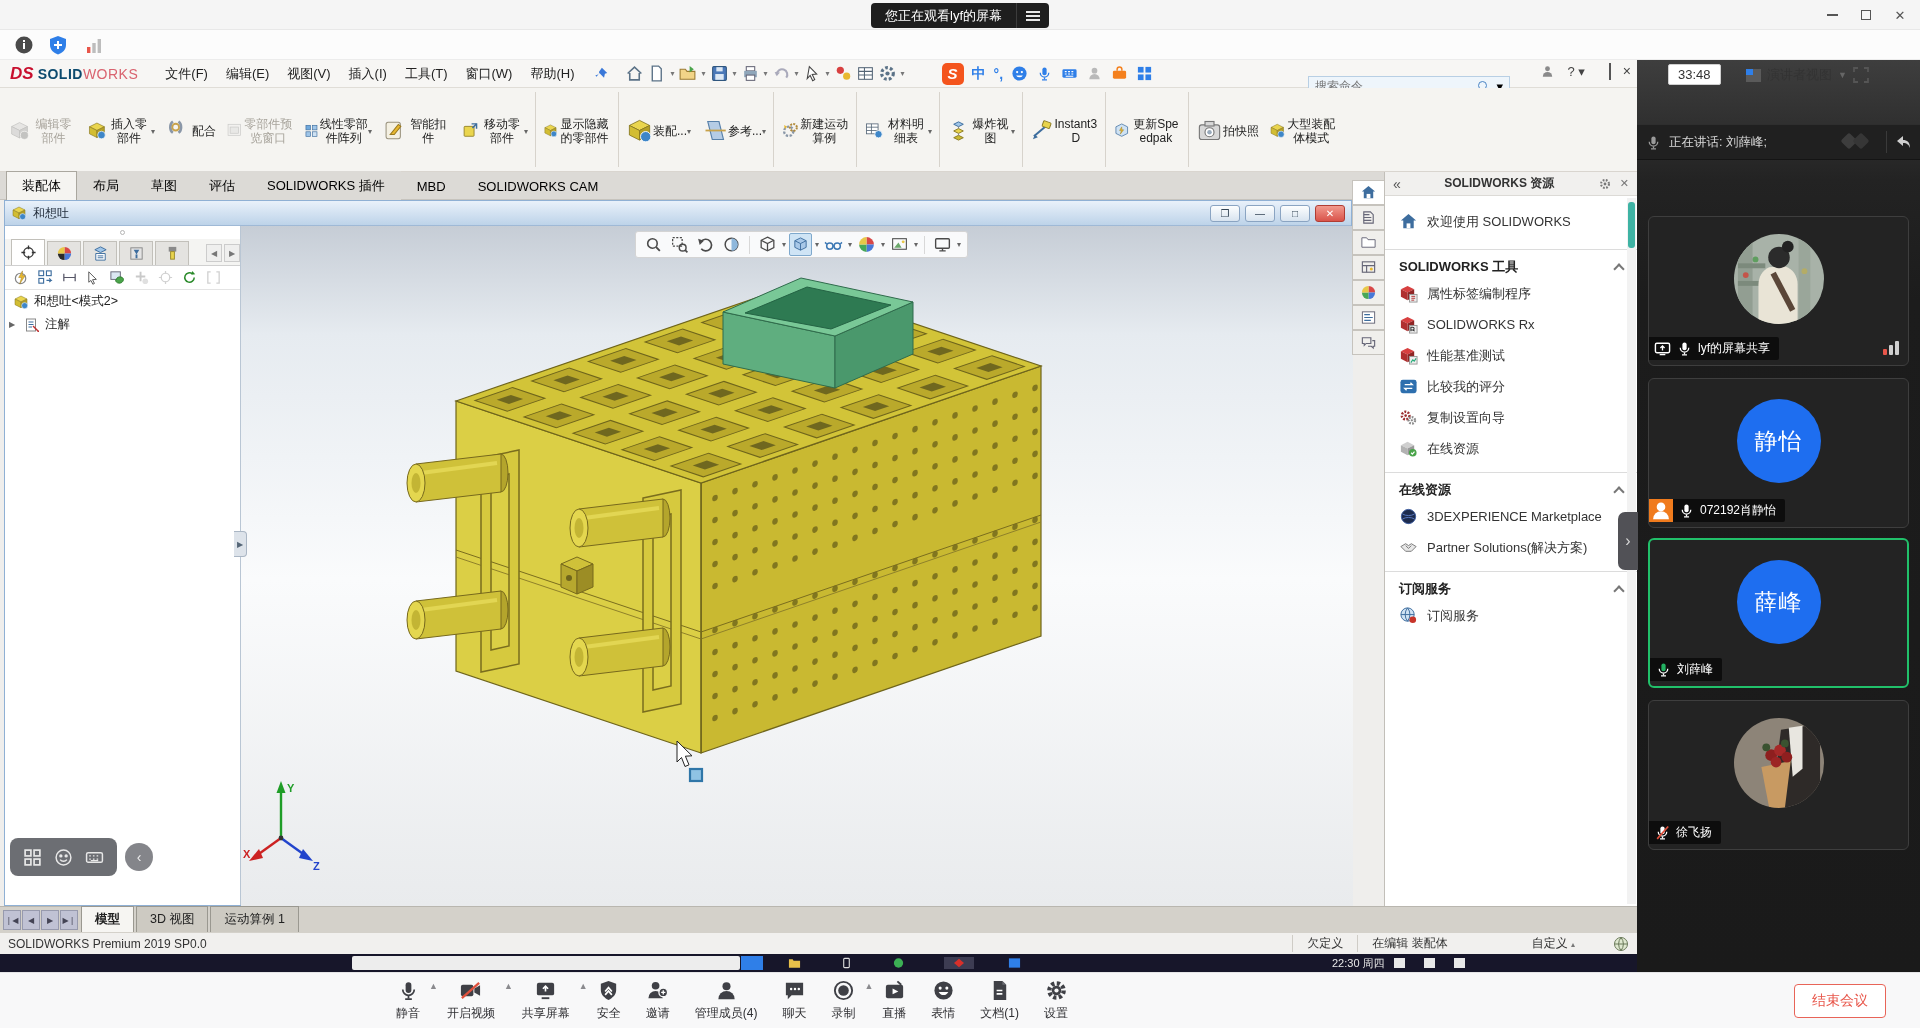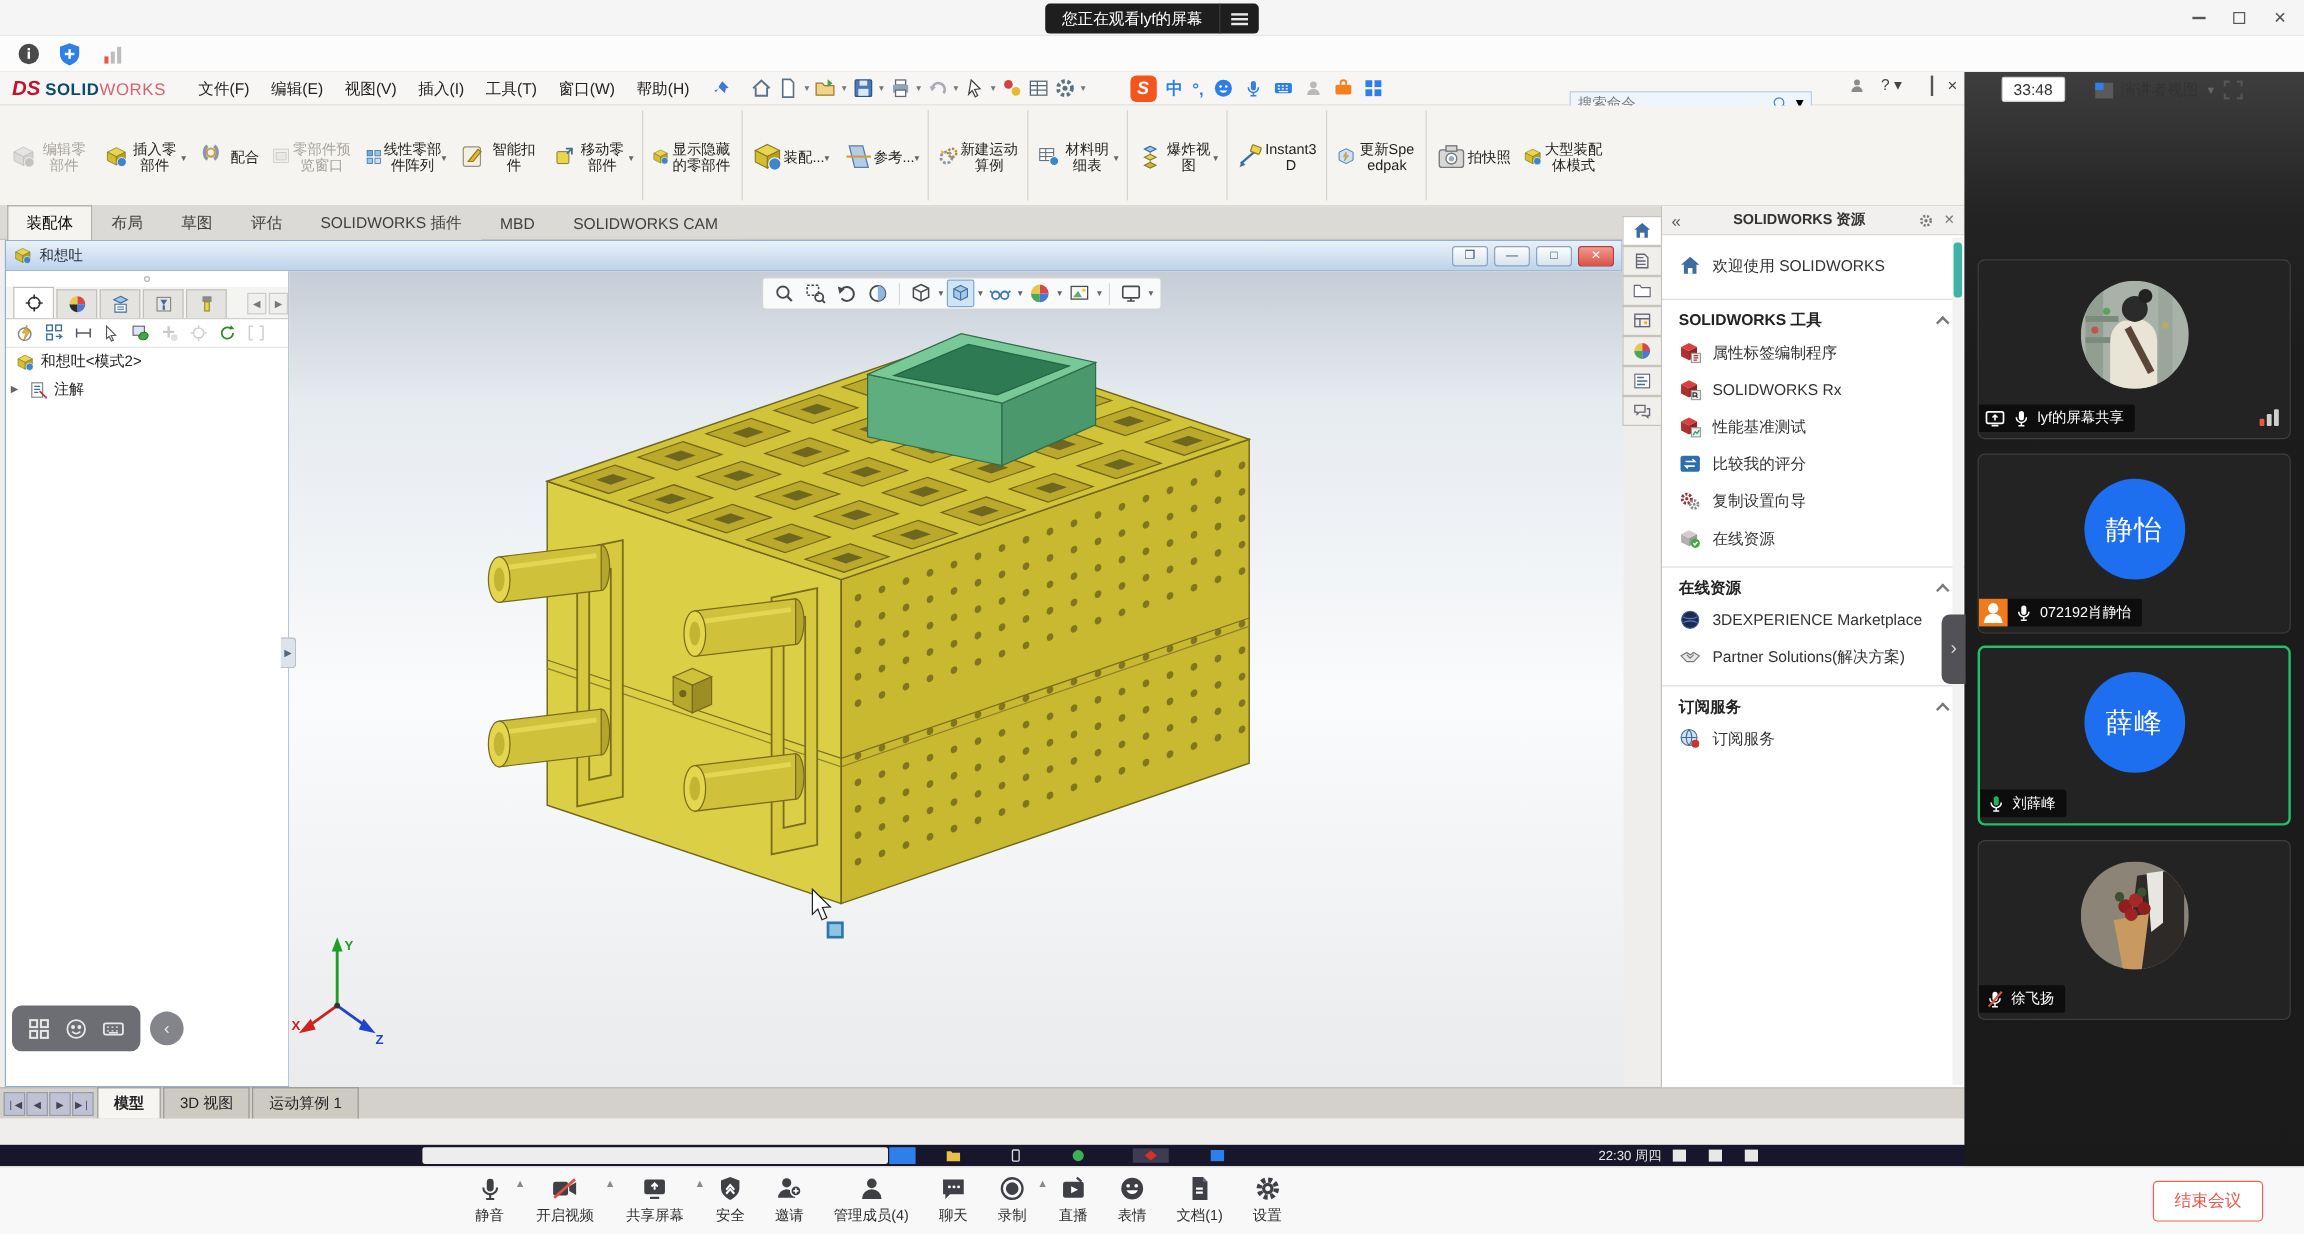--- a/index.html
+++ b/index.html
@@ -51,21 +51,21 @@
 #cmdbar{position:absolute;left:0;top:28px;width:1637px;height:84px;background:#f5f4f1;border-bottom:1px solid #d9d5cf;display:flex;align-items:stretch;padding-left:4px}
 .cmdbtn{display:flex;align-items:center;justify-content:flex-start;padding:5px 5px 2px;max-width:78px;min-width:52px;text-align:center;font-size:12px;line-height:14px;color:#222}
 .cmdbtn .ci{width:27px;height:27px;margin-bottom:2px}
 .cmdbtn .cl{word-break:break-all}
 .cmdbtn .cc{font-size:8px;color:#666;margin-top:1px}
 .cmdbtn.dis{color:#a8a49c}
 .cmdbtn.dis .ci{opacity:.4;filter:grayscale(1)}
 .cmdsep{width:1px;background:#d7d3cc;margin:4px 2px}
 
 #tabstrip{position:absolute;left:0;top:112px;width:1384px;height:28px;background:#dcdad6;border-bottom:1px solid #c6c3bd;display:flex;align-items:center;padding-left:6px}
-.rtab{padding:5px 15px;font-size:13px;color:#404040;background:#dcdad6;border:1px solid transparent;border-bottom:none}
+.rtab{padding:5px 15px;font-size:13px;color:#000000;background:#dcdad6;border:1px solid transparent;border-bottom:none}
 .rtab.active{background:#f5f4f1;border-color:#aaa79f;color:#000}
 
 #taskpane{position:absolute;left:1384px;top:112px;width:253px;height:734px;background:#fff;border-left:1px solid #c2bfb9;z-index:5}
 #tp-head{height:24px;background:#f1f0ee;border-bottom:1px solid #dcdad6;display:flex;align-items:center;padding:0 8px;gap:8px}
 #tp-head .tpt{font-weight:bold;font-size:12px;color:#333;flex:1;text-align:center}
 .tp-welcome{display:flex;align-items:center;gap:9px;padding:16px 14px 10px;font-size:13px;color:#333}
 .tp-sec{margin-top:8px;border-top:1px solid #dcdcdc;padding:8px 14px 2px;display:flex;align-items:center}
 .tp-sec .st{font-weight:bold;font-size:13px;color:#222;flex:1}
 .chev-up{width:8px;height:8px;border-left:2px solid #777;border-top:2px solid #777;transform:rotate(45deg);margin-top:4px}
 .tp-item{display:flex;align-items:center;gap:9px;padding:6px 14px;font-size:13px;color:#333}
@@ -1313,20 +1313,32 @@
   <div id="bottomtabs">
     <span class="navb">❘◀</span>
     <span class="navb">◀</span>
     <span class="navb">▶</span>
     <span class="navb">▶❘</span>
     <span class="dtab active">模型</span>
     <span class="dtab">3D 视图</span>
     <span class="dtab">运动算例 1</span>
   </div>
 
+  <div id="statusbar">
+    <span class="sl">SOLIDWORKS Premium 2019 SP0.0</span>
+    <span class="stit">欠定义</span>
+    <span class="stit">在编辑 装配体</span>
+    <span class="stit" style="border:none;margin-left:56px"><span>自定义</span> <span style="font-size:8px;color:#777">▴</span></span>
+    <span class="globe-ic">
+        <svg viewBox="0 0 16 16">
+          <circle cx="8" cy="8" r="6.5" fill="#dfe8d0" stroke="#6a7a5a"></circle>
+          <path d="M2 8h12M8 1.5a10 10 0 0 1 0 13M8 1.5a10 10 0 0 0 0 13" stroke="#6a7a5a" fill="none"></path>
+        </svg>
+      </span>
+  </div>
 </div>
 
 <div id="floatpill">
   <div id="fp-main">
     <span class="pi">
         <svg viewBox="0 0 18 18" fill="none" stroke="#e8e8e8" stroke-width="1.6">
           <rect x="2" y="2" width="5.5" height="5.5"></rect>
           <rect x="10.5" y="2" width="5.5" height="5.5"></rect>
           <rect x="2" y="10.5" width="5.5" height="5.5"></rect>
           <rect x="10.5" y="10.5" width="5.5" height="5.5"></rect>
@@ -1508,20 +1520,43 @@
           <circle cx="12" cy="12" r="5" fill="#3f4046"></circle>
           <circle cx="12" cy="12" r="2.2" fill="#f8f8f9"></circle>
         </svg>
       </span>
       <span class="lb">设置</span>
     </div>
   <button id="endbtn">结束会议</button>
 </div>
 
 <div id="sidebar">
+  <div id="speakbar">
+    <span style="width:17px;height:17px" class="mic-grey">
+        <svg viewBox="0 0 24 24">
+          <rect x="9" y="3.5" width="6" height="11" rx="3" fill="#9a9a9a"></rect>
+          <path d="M6 11a6 6 0 0 0 12 0" fill="none" stroke="#9a9a9a" stroke-width="1.8"></path>
+          <line x1="12" y1="17.5" x2="12" y2="20.5" stroke="#9a9a9a" stroke-width="1.8"></line>
+          <line x1="8.5" y1="21" x2="15.5" y2="21" stroke="#9a9a9a" stroke-width="1.8"></line>
+        </svg>
+      </span>
+    <span class="sp-txt">正在讲话: 刘薛峰;</span>
+    <span class="wm">
+        <svg viewBox="0 0 46 20">
+          <rect x="10" y="3" width="12" height="12" rx="2" transform="rotate(45 16 9)" fill="#555"></rect>
+          <rect x="22" y="3" width="12" height="12" rx="2" transform="rotate(45 28 9)" fill="#484848"></rect>
+        </svg>
+      </span>
+    <span class="dv"></span>
+    <span style="width:18px;height:16px">
+        <svg viewBox="0 0 18 16">
+          <path d="M9 2L3 7l6 5V9c4 0 6 2 7 5 0-6-3-8-7-8z" fill="#cfcfcf"></path>
+        </svg>
+      </span>
+  </div>
 
   <div class="tile" style="top:156px">
     <div class="pavatar">
       <svg viewBox="0 0 92 92">
           <rect width="92" height="92" fill="#a8b2a8"></rect>
           <rect x="4" width="15" height="92" fill="#929e92"></rect>
           <rect x="66" width="12" height="92" fill="#9aa69a"></rect>
           <rect x="4" y="30" width="28" height="5" fill="#7c8a7c"></rect>
           <rect x="4" y="48" width="28" height="5" fill="#7c8a7c"></rect>
           <circle cx="12" cy="42" r="3" fill="#c4544a"></circle>

